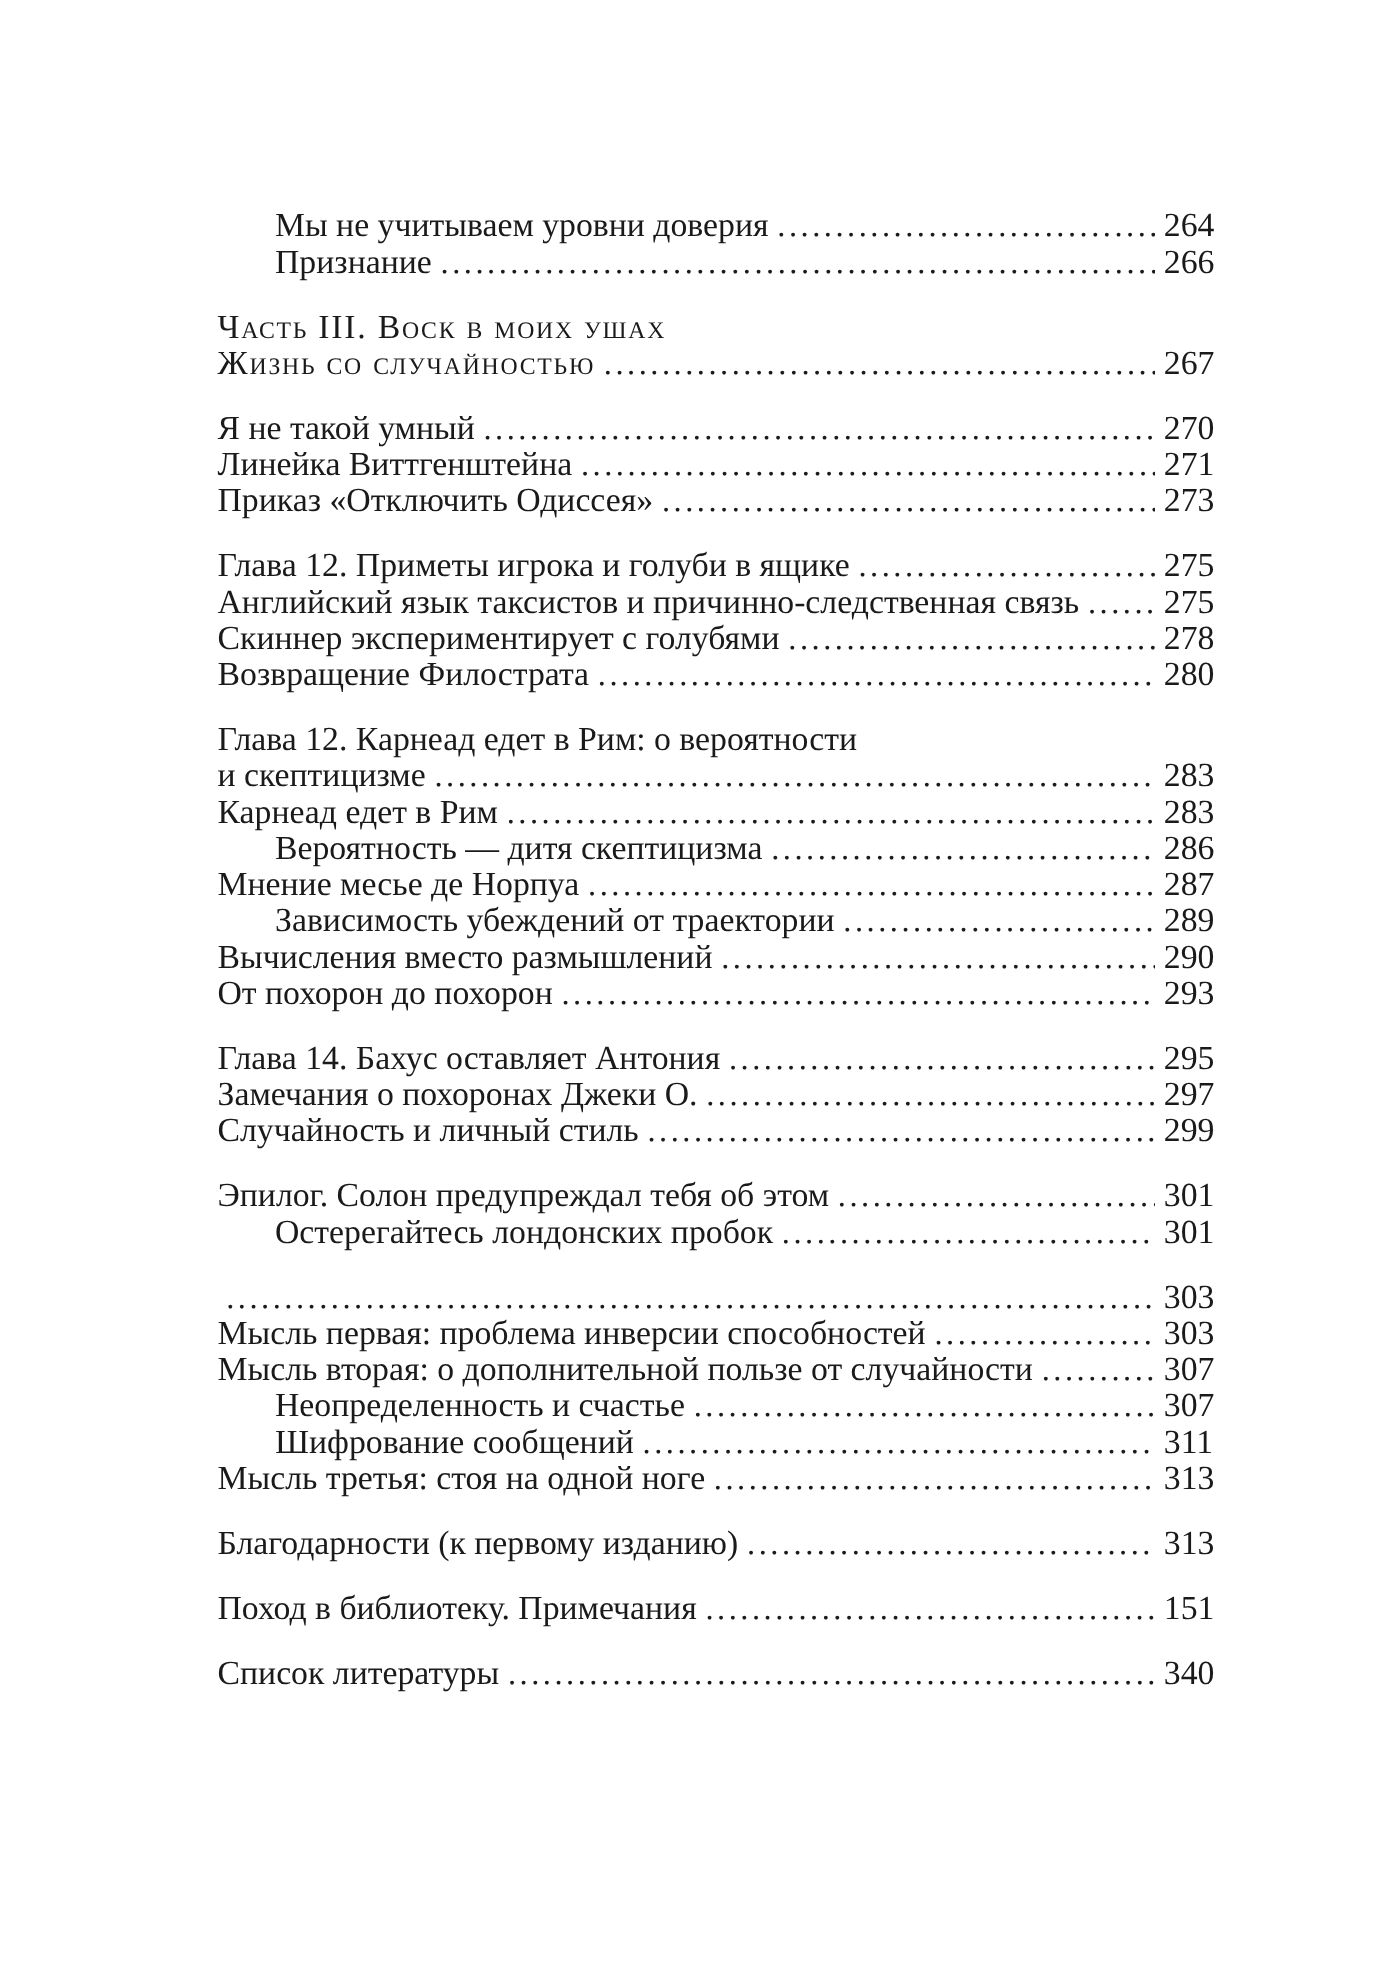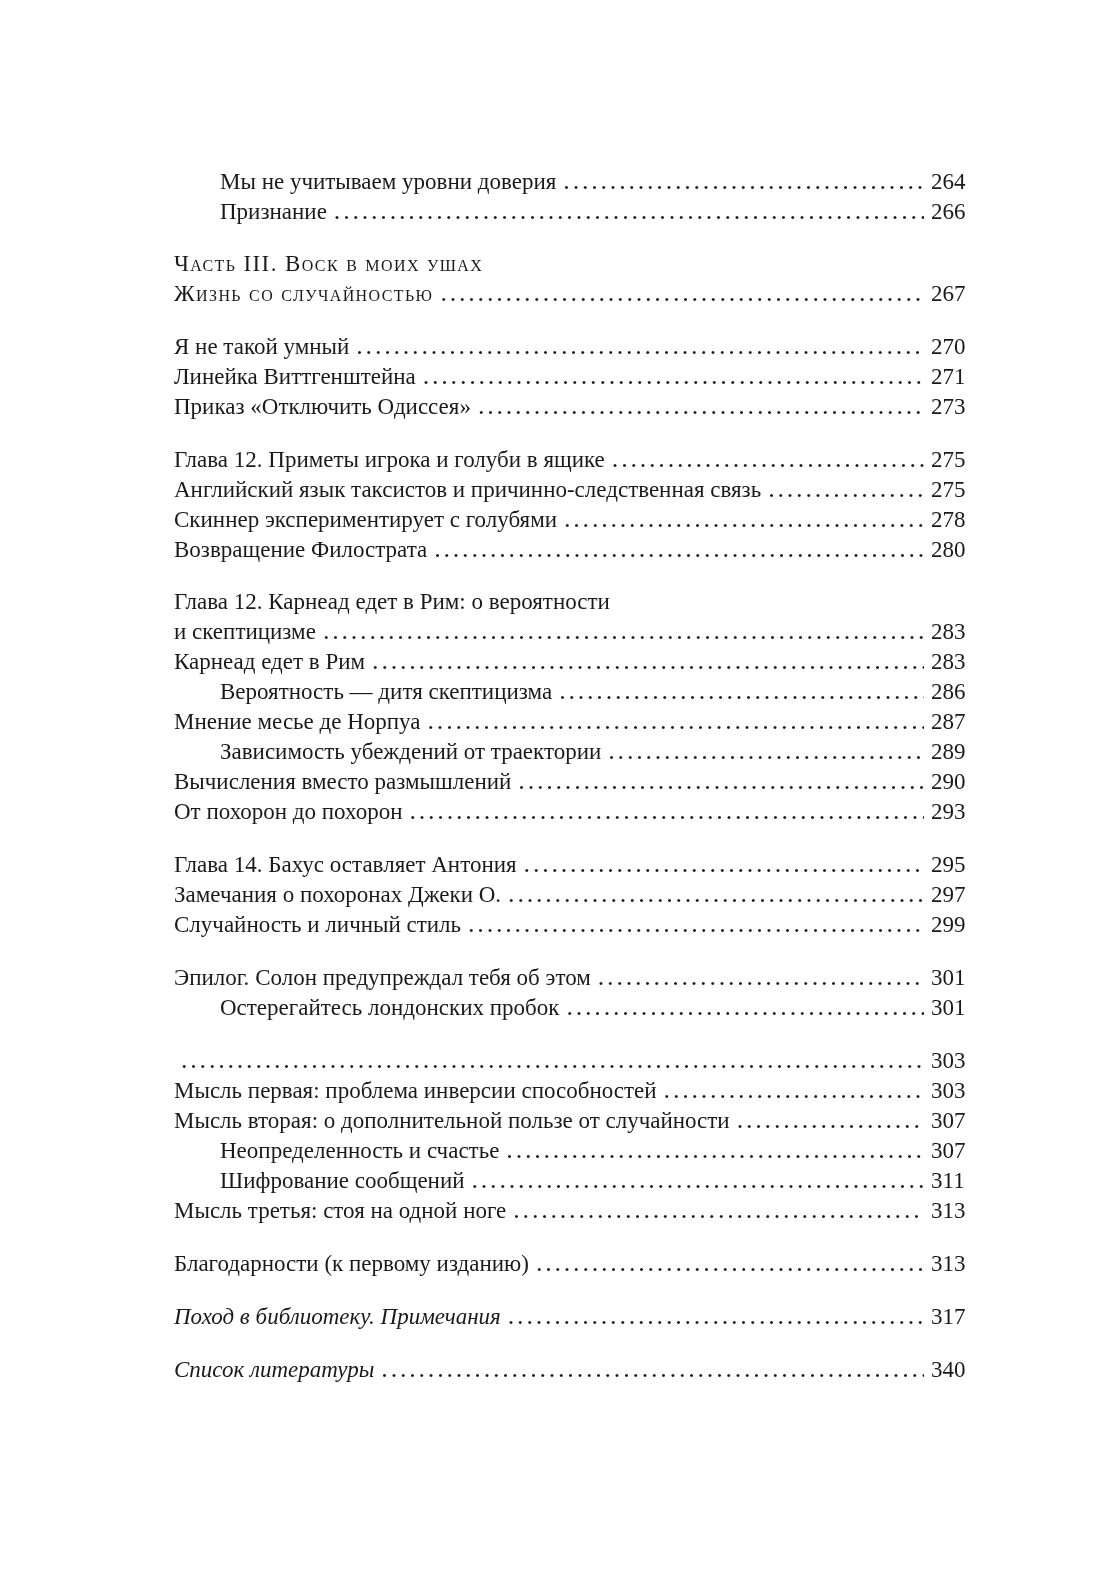--- a/index.html
+++ b/index.html
@@ -12,28 +12,28 @@
     overflow: hidden;
   }
   .toc {
     position: absolute;
     left: 174px; top: 166px;
     width: 807px;
   }
   .r {
     display: flex;
     align-items: baseline;
-    font-size: 23px;
+    font-size: 27px;
     line-height: 29px;
     white-space: nowrap;
   }
   .r .t { flex: 0 0 auto; }
   .r.ind { padding-left: 46px; }
   .r.sc .t { font-variant: small-caps; letter-spacing: 1.4px; }
-  .r.it .t { font-style: italic; }
+  .r.it .t { }
   .pre { }
   .dots {
     flex: 1 1 auto;
     min-width: 0;
     overflow: hidden;
     white-space: nowrap;
     margin: 0 7px 0 7px;
   }
   .dots::after {
     content: "...................................................................................................................................................................................";
@@ -248,21 +248,21 @@
     <span class="t">Благодарности (к первому изданию)</span>
     <span class="dots"></span>
     <span class="pg">313</span>
   </div>
 
   <div class="gap"></div>
 
   <div class="r it">
     <span class="t">Поход в библиотеку. Примечания</span>
     <span class="dots"></span>
-    <span class="pg">317</span>
+    <span class="pg">151</span>
   </div>
 
   <div class="gap"></div>
 
   <div class="r it">
     <span class="t">Список литературы</span>
     <span class="dots"></span>
     <span class="pg">340</span>
   </div>
 

